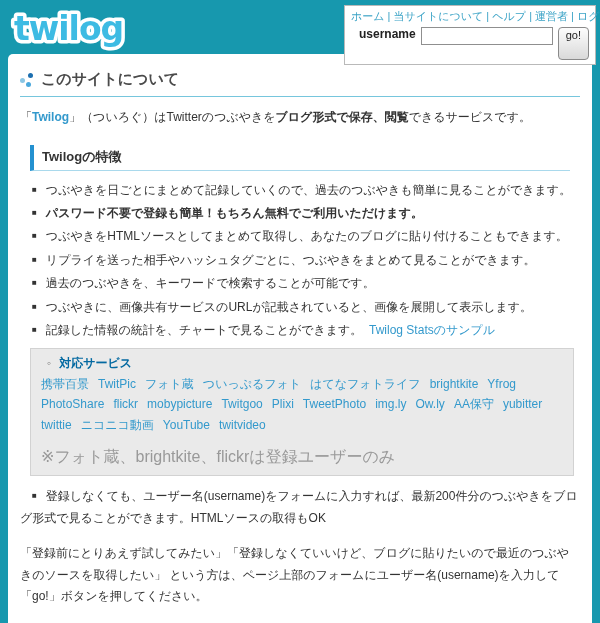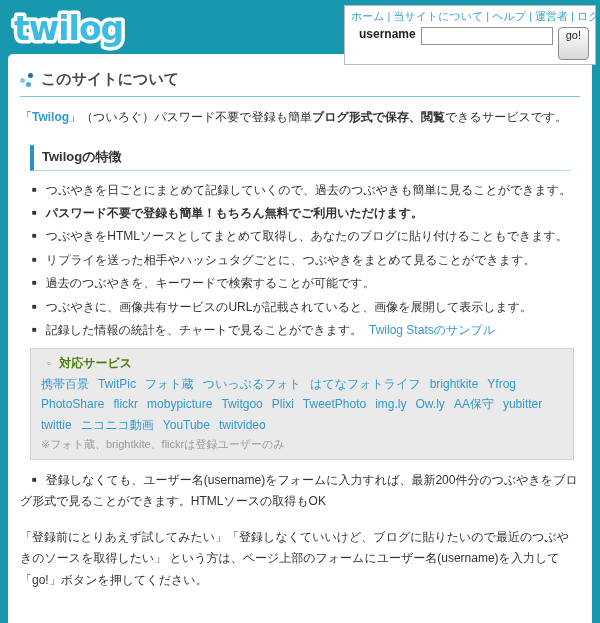--- a/index.html
+++ b/index.html
@@ -51,24 +51,24 @@
     border-left:4px solid #2491D0; border-bottom:1px solid #A9D9EC;
     font-size:13px; font-weight:bold; color:#333;
   }
   ul.features { list-style:none; margin:8px 0 6px 12px; }
   ul.features li { line-height:1.95; }
   ul.features li::before { content:"■"; font-size:8px; color:#333; margin-right:9px; vertical-align:2px; }
   .services-box {
     margin:4px 6px 10px 10px; background:#EAEAEA; border:1px solid #D2D2D2;
     padding:4px 10px 5px; line-height:1.7;
   }
-  .services-title { font-weight:bold; color:#4d7c0f; }
+  .services-title { font-weight:bold; color:#0369a1; }
   .services-title::before { content:"◦"; color:#777; font-weight:normal; margin:0 8px 0 6px; }
   .service-link { color:#3399CC; text-decoration:none; margin-right:9px; display:inline-block; }
-  .services-note { color:#999; font-size:11px; }
+  .services-note { color:#999; font-size:16px;margin-top:8px; }
   .no-register { margin:8px 0 14px; }
   .no-register::before { content:"■"; font-size:8px; color:#333; margin:0 9px 0 12px; vertical-align:2px; }
 </style>
 </head>
 <body>
 
 <div class="header">
   <svg class="logo" width="190" height="48" viewBox="0 0 190 48">
     <text x="6" y="36" font-family="DejaVu Sans, sans-serif" font-weight="bold" font-size="33" letter-spacing="-1" fill="#3DBBE3" stroke="#FFFFFF" stroke-width="7" paint-order="stroke" stroke-linejoin="round">twilog</text>
   </svg>
@@ -86,21 +86,21 @@
 
   <h2>
     <span class="dots-icon">
         <i class="d1"></i>
         <i class="d2"></i>
         <i class="d3"></i>
       </span>
     <span>このサイトについて</span>
   </h2>
 
-  <p><span>「</span><a href="#" class="link bold">Twilog</a><span>」（ついろぐ）パスワード不要で登録も簡単</span><span class="bold">ブログ形式で保存、閲覧</span><span>できるサービスです。</span></p>
+  <p><span>「</span><a href="#" class="link bold">Twilog</a><span>」（ついろぐ）はTwitterのつぶやきを</span><span class="bold">ブログ形式で保存、閲覧</span><span>できるサービスです。</span></p>
 
 
   <h3 class="sub">Twilogの特徴</h3>
 
   <ul class="features">
     <li><span>つぶやきを日ごとにまとめて記録していくので、過去のつぶやきも簡単に見ることができます。</span></li>
     <li><span class="bold">パスワード不要で登録も簡単！もちろん無料でご利用いただけます。</span></li>
     <li><span>つぶやきをHTMLソースとしてまとめて取得し、あなたのブログに貼り付けることもできます。</span></li>
     <li><span>リプライを送った相手やハッシュタグごとに、つぶやきをまとめて見ることができます。</span></li>
     <li><span>過去のつぶやきを、キーワードで検索することが可能です。</span></li>

